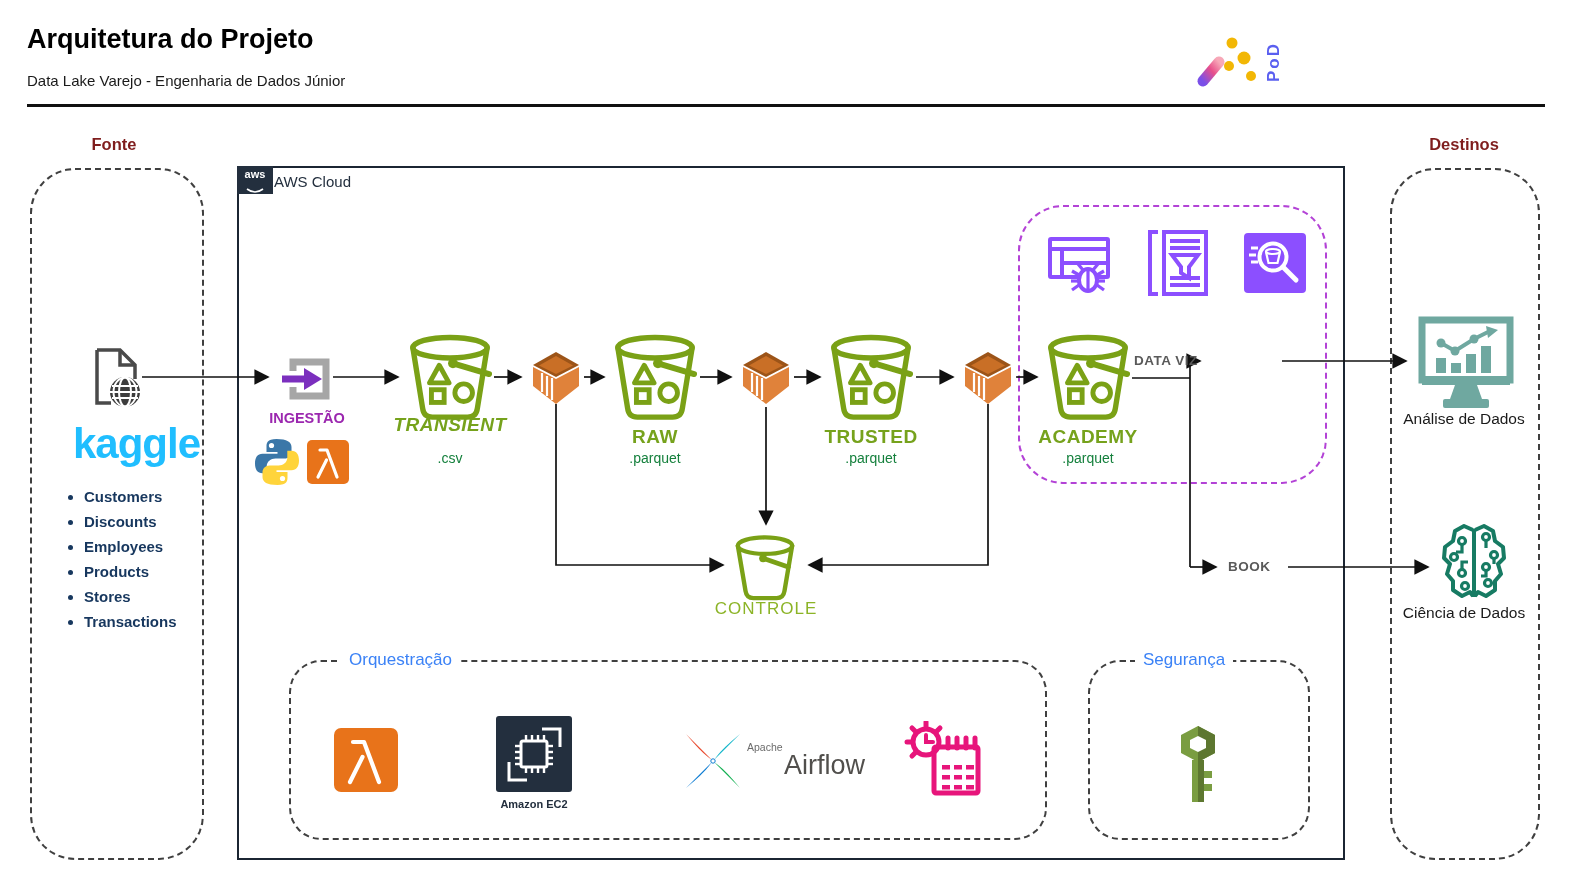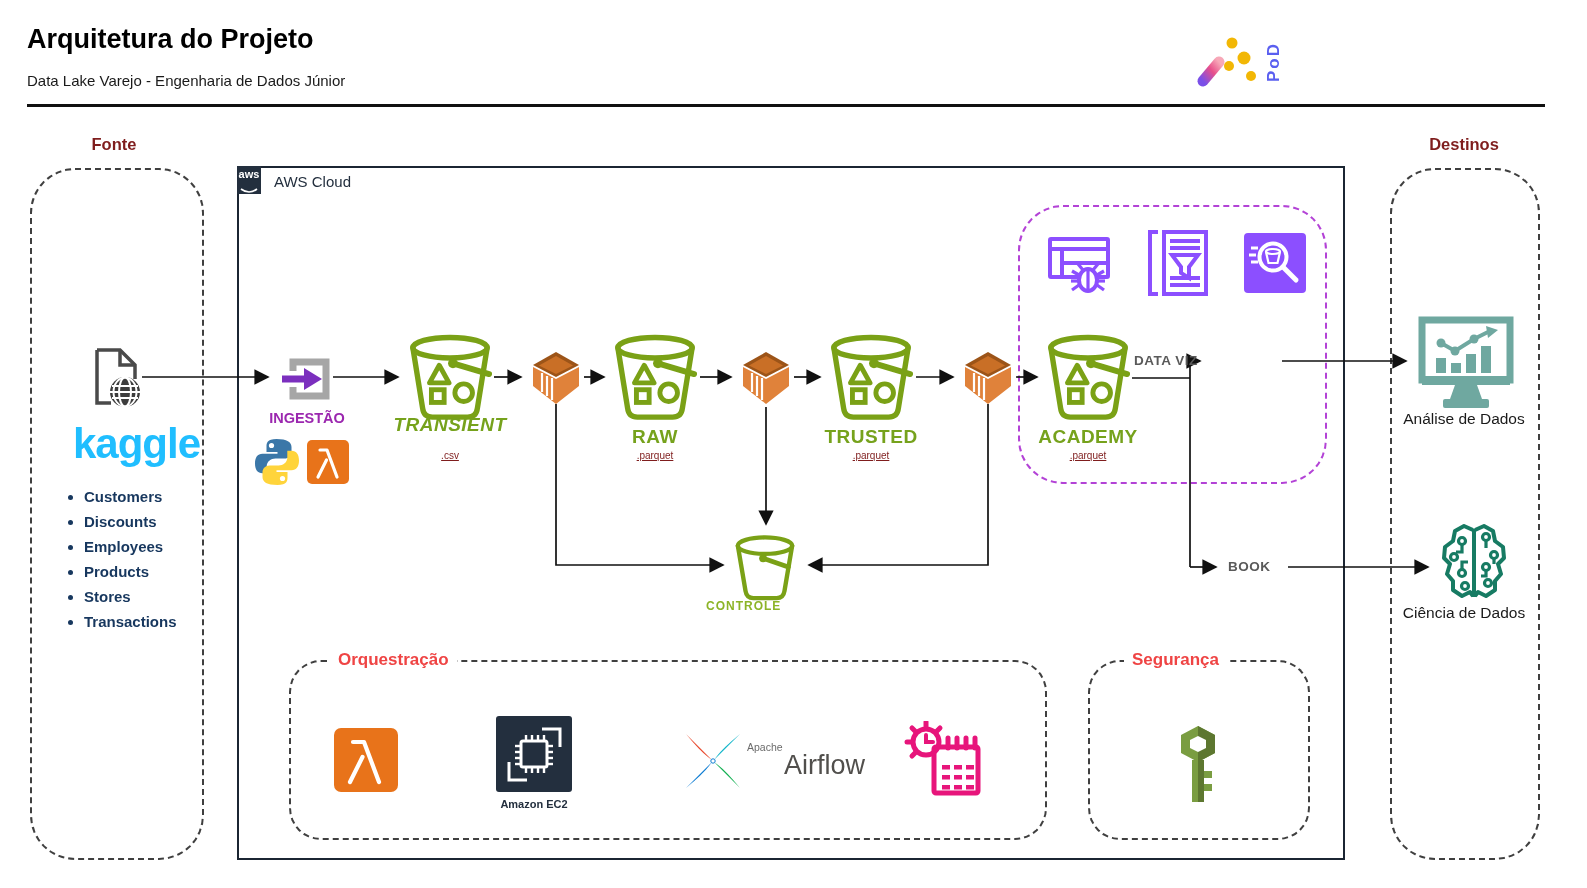--- a/index.html
+++ b/index.html
@@ -12,29 +12,29 @@
   }
   .abs{position:absolute;}
   .title{font-size:27px;font-weight:bold;color:#000;}
   .subtitle{font-size:15px;color:#1a1a1a;}
   .rule{border-top:3px solid #101010;}
   .grouptitle{font-weight:bold;color:#7f1d1d;font-size:16.5px;text-align:center;}
   .dashedbox{border:2px dashed #3f3f3f;border-radius:45px;}
   .smallradius{border-radius:32px;}
   .purplebox{border:2px dashed #b342d6;border-radius:45px;}
   .awsbox{border:2px solid #1b2532;}
-  .awsbadge{width:24px;height:28px;background:#232f3e;color:#fff;text-align:center;}
+  .awsbadge{width:36px;height:28px;background:#232f3e;color:#fff;text-align:center;}
   .awsbadge .t{display:block;font-size:11px;font-weight:bold;line-height:13px;margin-top:2px;}
   .awstitle{font-size:15px;color:#232f3e;}
   .bucketlabel{font-weight:bold;color:#76a21c;font-size:19px;text-align:center;letter-spacing:.5px;}
-  .fmt{color:#7f1d1d;font-size:10px;text-align:center;text-decoration:underline;}
-  .ctrlabel{color:#8cb427;font-size:12px;letter-spacing:1px;text-align:left;font-weight:bold;}
+  .fmt{color:#15803d;font-size:14px;text-align:center;}
+  .ctrlabel{color:#8cb427;font-size:17px;letter-spacing:1px;text-align:center;}
   .ingestlabel{color:#9b27af;font-weight:bold;font-size:14.5px;text-align:center;}
   .outlabel{font-weight:bold;color:#5a5a5a;font-size:13.5px;letter-spacing:.5px;}
-  .boxtitle{background:#fff;padding:0 8px;font-weight:bold;color:#ef4444;font-size:17px;}
+  .boxtitle{background:#fff;padding:0 8px;font-weight:normal;color:#3b82f6;font-size:17px;margin-left:11px;}
   .destlabel{font-size:15.5px;color:#1a1a1a;text-align:center;}
   .kaggle{font-size:42px;font-weight:600;color:#20beff;text-align:right;letter-spacing:-1px;}
   .srclist{margin:0;padding-left:22px;color:#17375e;font-weight:bold;font-size:15px;}
   .srclist li{margin-bottom:8px;}
   .ec2label{font-weight:bold;font-size:11px;color:#232f3e;text-align:center;}
   .apache{font-size:10.5px;color:#6b6b6b;}
   .airflowname{font-size:27px;color:#514f4c;}
   .academy{font-size:46px;font-weight:500;letter-spacing:2px;color:#0b0b0b;}
   .pod{font-size:17px;font-weight:800;letter-spacing:2px;color:#5a5ff0;transform:rotate(-90deg);text-align:center;}
   .connectors{pointer-events:none;}

